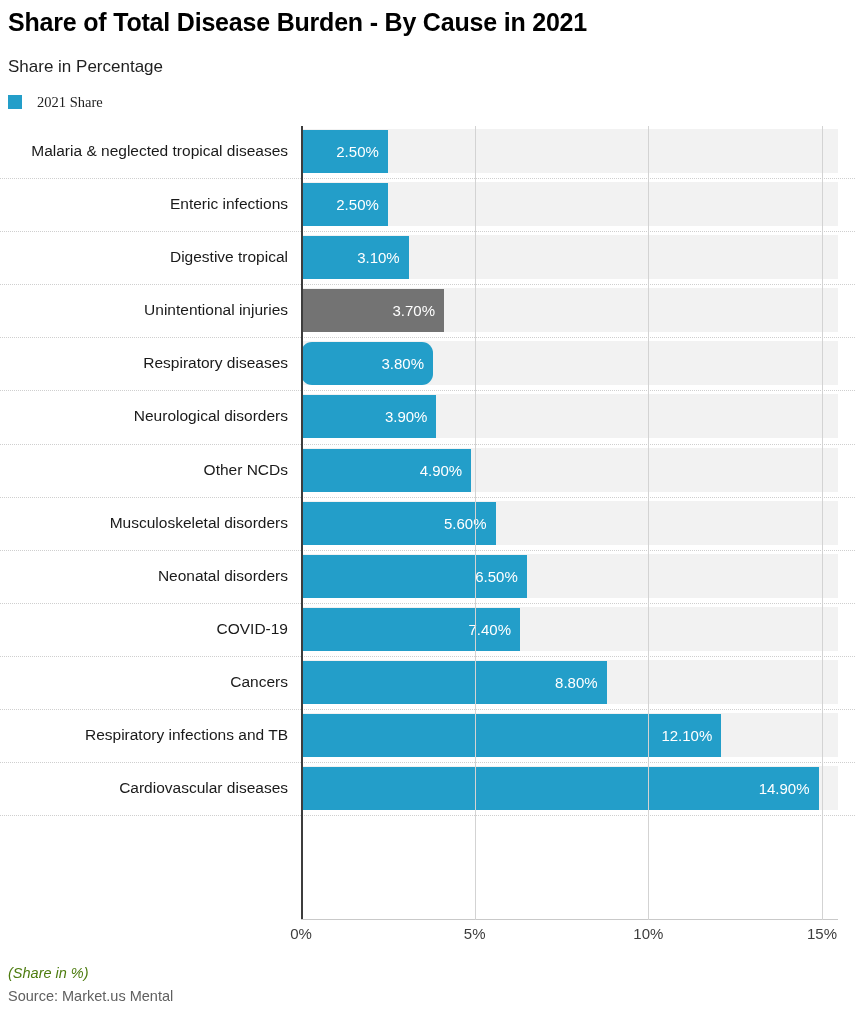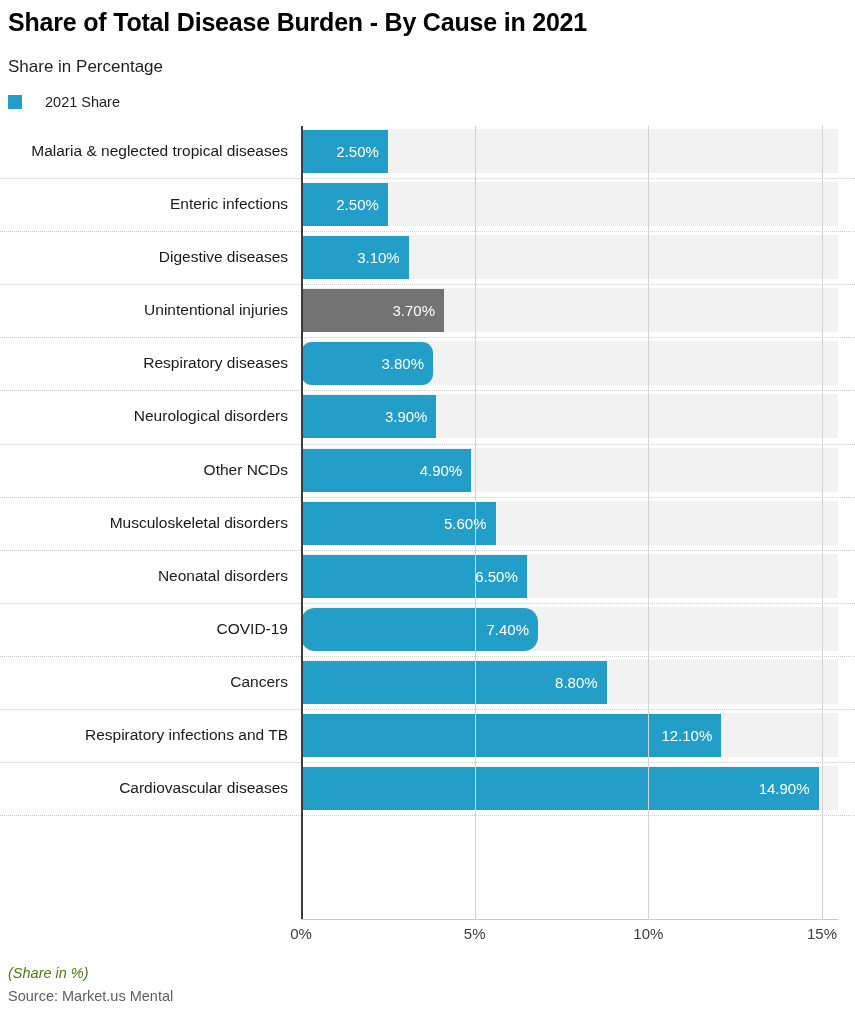--- a/index.html
+++ b/index.html
@@ -45,21 +45,22 @@
     white-space: nowrap;
   }
 
   
   .legend {
     position: absolute;
     left: 8px;
     top: 95px;
     display: flex;
     align-items: center;
-    gap: 23px;
+    gap: 15px;
+    font-family: Liberation Serif, serif;
   }
   .legend-swatch {
     width: 14px;
     height: 14px;
     background: #239ec9;
     display: block;
   }
   .legend-label {
     font-size: 14.5px;
     color: #1f1f1f;
@@ -236,21 +237,21 @@
           <div class="row-label">Enteric infections</div>
           <div class="bar-wrap">
             <div class="bar" style="width: 86.8333px; background: rgb(35, 158, 201);">
               <span class="bar-value">2.50%</span>
             </div>
           </div>
           <div class="row-sep"></div>
         </div>
         <div class="row">
           <div class="row-band"></div>
-          <div class="row-label">Digestive diseases</div>
+          <div class="row-label">Digestive tropical</div>
           <div class="bar-wrap">
             <div class="bar" style="width: 107.673px; background: rgb(35, 158, 201);">
               <span class="bar-value">3.10%</span>
             </div>
           </div>
           <div class="row-sep"></div>
         </div>
         <div class="row">
           <div class="row-band"></div>
           <div class="row-label">Unintentional injuries</div>
@@ -308,21 +309,21 @@
             <div class="bar" style="width: 225.767px; background: rgb(35, 158, 201);">
               <span class="bar-value">6.50%</span>
             </div>
           </div>
           <div class="row-sep"></div>
         </div>
         <div class="row">
           <div class="row-band"></div>
           <div class="row-label">COVID-19</div>
           <div class="bar-wrap">
-            <div class="bar" style="width: 237px; background: rgb(35, 158, 201); border-radius: 14px;">
+            <div class="bar" style="width: 219px; background: rgb(35, 158, 201);">
               <span class="bar-value">7.40%</span>
             </div>
           </div>
           <div class="row-sep"></div>
         </div>
         <div class="row">
           <div class="row-band"></div>
           <div class="row-label">Cancers</div>
           <div class="bar-wrap">
             <div class="bar" style="width: 305.653px; background: rgb(35, 158, 201);">

